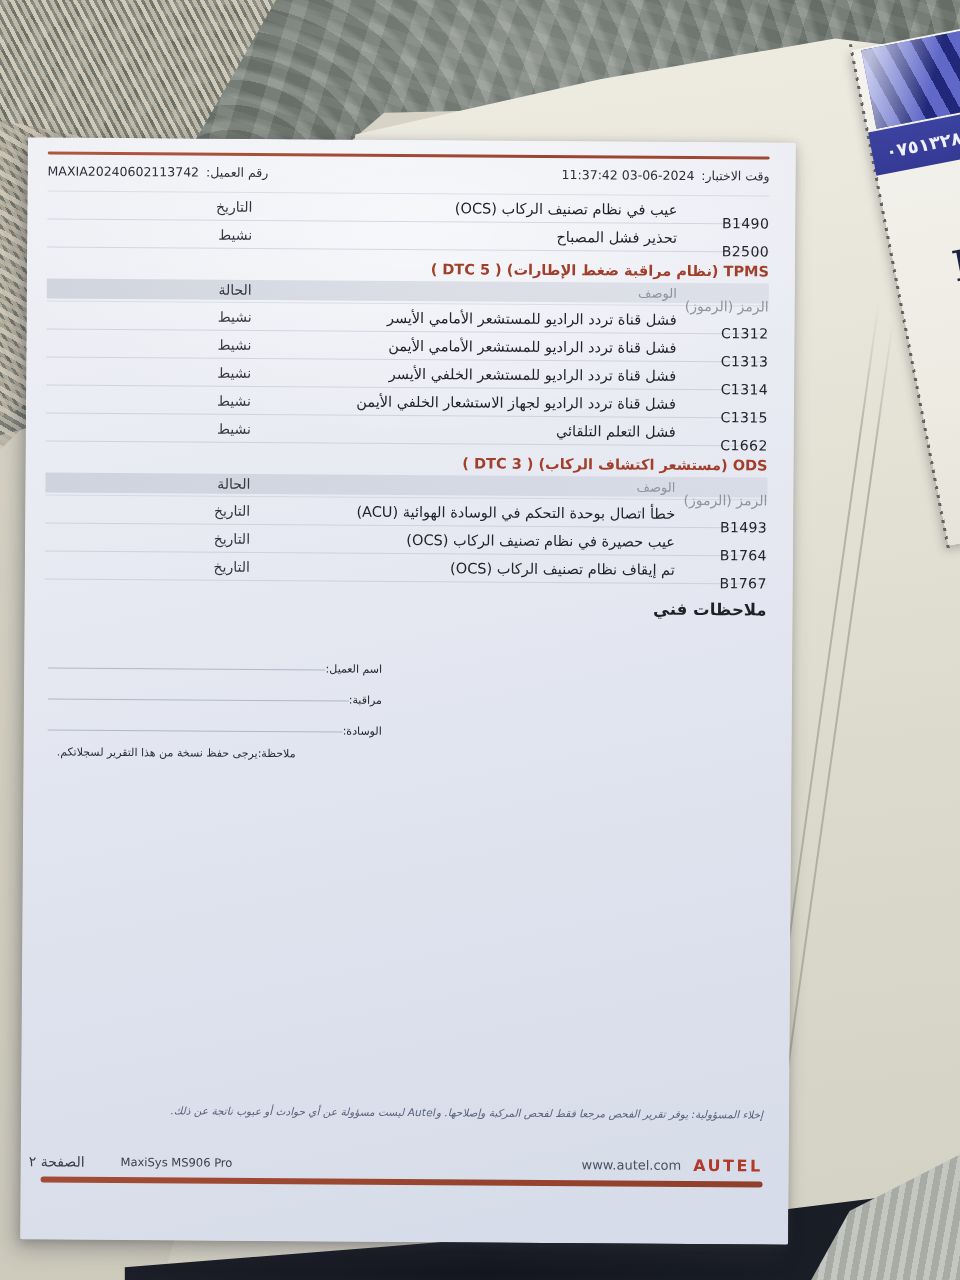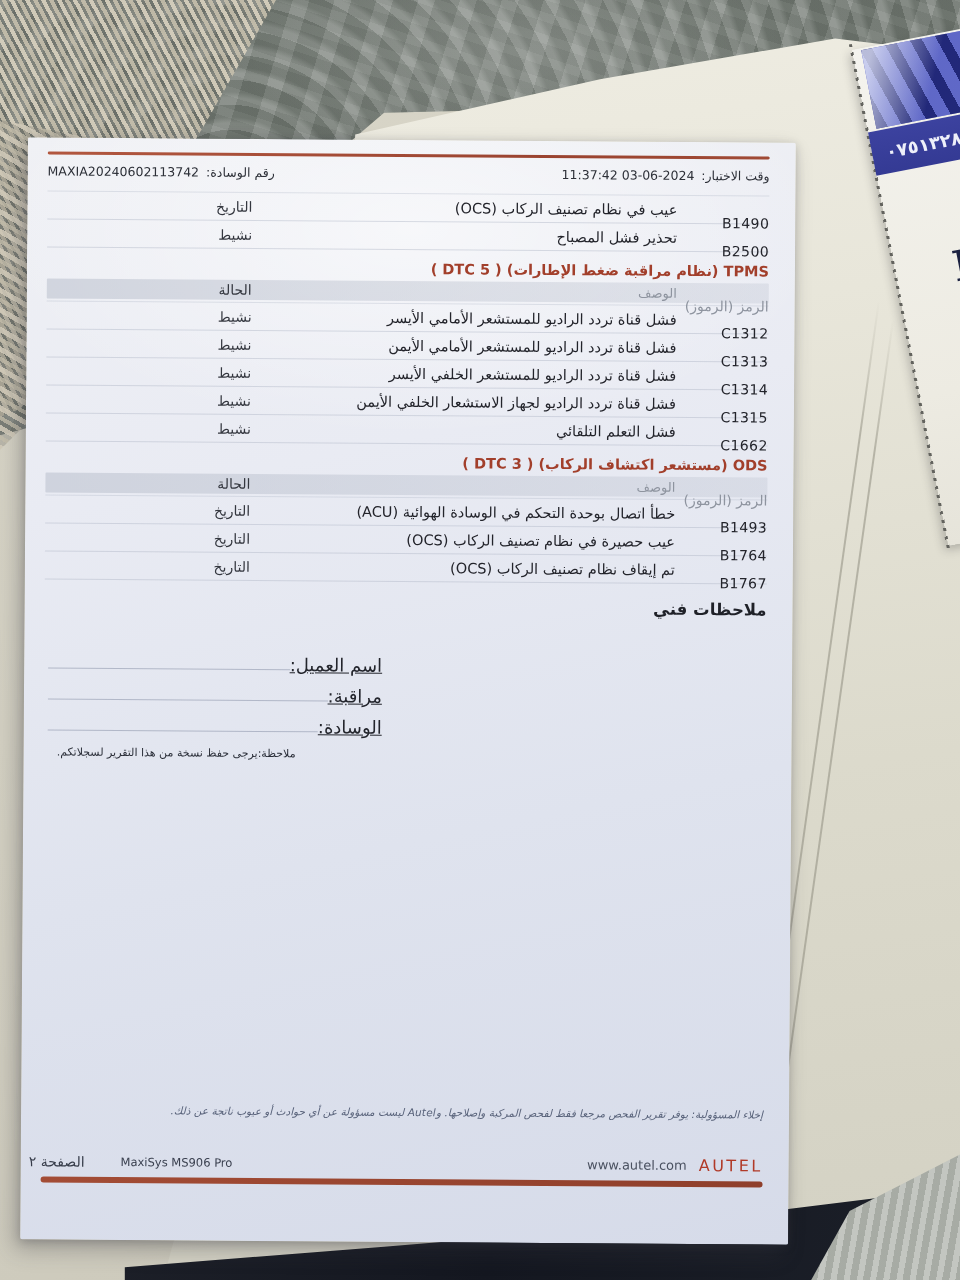--- a/index.html
+++ b/index.html
@@ -100,30 +100,30 @@
   .c-code{width:92px;text-align:right;font-size:14px;letter-spacing:.4px;direction:ltr;margin-top:26px;}
   .c-desc{flex:1;text-align:right;padding-left:12px;direction:rtl;}
   .c-status{width:205px;text-align:right;color:#34373f;font-size:14px;}
   .sec-title{direction:rtl;text-align:right;color:#a23f2b;font-weight:bold;font-size:14.5px;margin:11px 0 4px 0;}
   .thead{display:flex;direction:rtl;align-items:center;height:20px;margin:1px 0 2px 0;
     background:linear-gradient(to left, rgba(185,191,204,.30), rgba(185,191,204,.55));
     color:#8e949f;font-size:13px;border-radius:1px;}
   .notes-h{direction:rtl;text-align:right;font-weight:bold;font-size:16.5px;color:#1f2128;margin-top:16px;}
   .fields{width:338px;margin-right:auto;margin-top:28px;}
   .field{display:flex;direction:rtl;align-items:flex-end;height:31px;}
-  .field .flabel{font-size:18px;color:#23252c;white-space:nowrap;text-decoration:underline;}
+  .field .flabel{font-size:11px;color:#23252c;white-space:nowrap;}
   .field .fline{flex:1;border-bottom:1px solid rgba(150,158,178,.65);margin-bottom:5px;margin-left:4px;}
   .keepnote{width:252px;margin-right:auto;margin-top:10px;direction:rtl;text-align:right;font-size:11px;color:#2a2e38;}
   .disclaimer{direction:rtl;text-align:right;margin-top:345px;font-size:10.5px;color:#58627a;font-style:italic;letter-spacing:.2px;}
   .pfooter{display:flex;direction:ltr;align-items:center;margin-top:36px;}
   .f-page{font-size:14px;color:#363c49;margin-left:-12px;white-space:nowrap;}
   .f-device{font-size:11.5px;color:#3b4150;margin-left:36px;white-space:nowrap;}
   .f-right{margin-left:auto;display:flex;align-items:center;gap:12px;}
   .f-site{font-size:13px;color:#4a5160;}
-  .f-brand{font-size:16px;font-weight:normal;letter-spacing:2.5px;color:#b13a28;}
+  .f-brand{font-size:16px;font-weight:bold;letter-spacing:2.5px;color:#b13a28;}
   .bottomline{height:6px;border-radius:3px;margin-top:6px;background:linear-gradient(to right,#a34c35,#8f3f2b);}
 </style>
 </head>
 <body>
 
 <div class="fabric"></div>
 <div class="fringe"></div>
 <div class="fringe2"></div>
 <div class="backing"></div>
 <div class="fold-line a"></div>
@@ -142,21 +142,21 @@
 
 <div class="paper">
   <div class="topline"></div>
 
   <div class="hdr">
     <div class="meta">
       <span class="lab">وقت الاختبار:</span>
       <span class="val">11:37:42 03-06-2024</span>
     </div>
     <div class="meta">
-      <span class="lab">رقم الوسادة:</span>
+      <span class="lab">رقم العميل:</span>
       <span class="val">MAXIA20240602113742</span>
     </div>
   </div>
 
   <div class="tbl">
     <div class="row">
       <span class="c-code">B1490</span>
       <span class="c-desc">عيب في نظام تصنيف الركاب (OCS)</span>
       <span class="c-status">التاريخ</span>
     </div>

